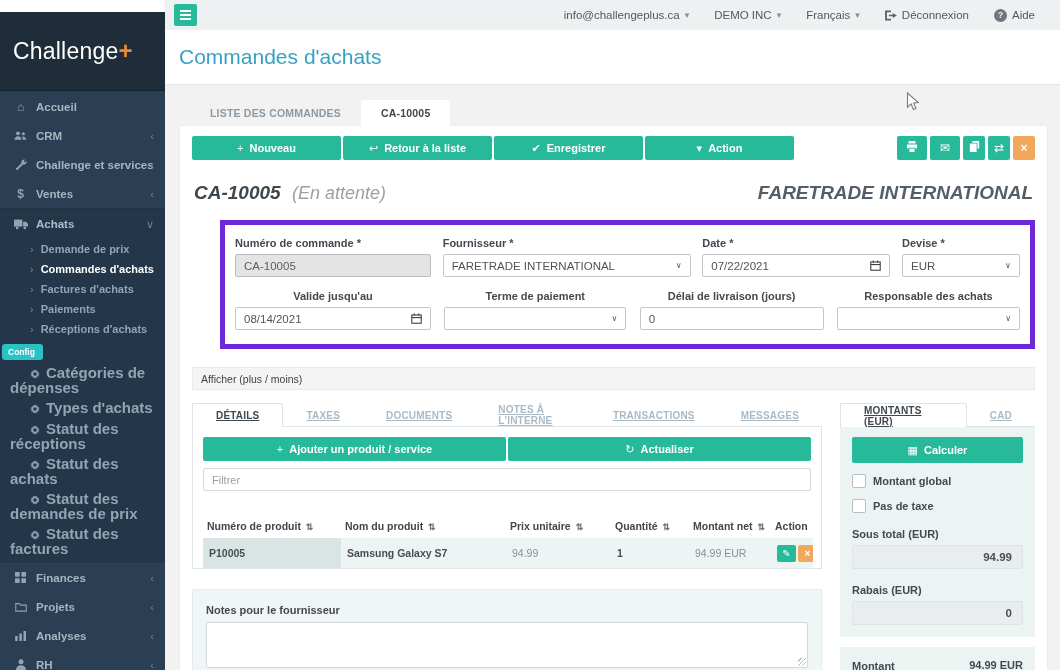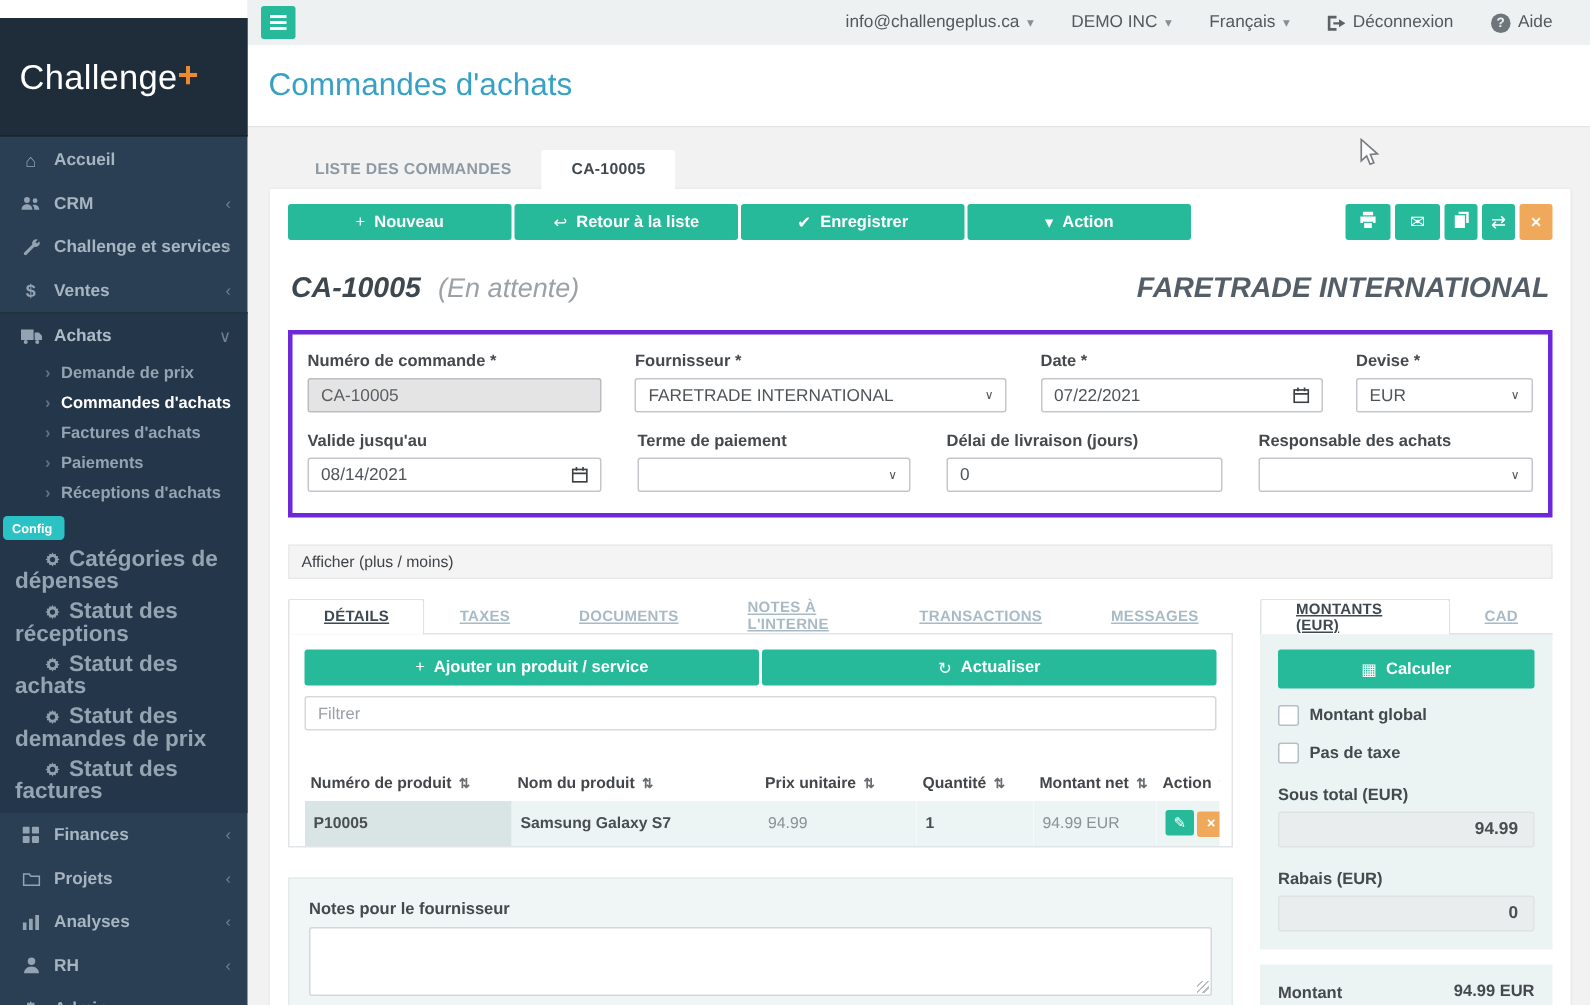--- a/index.html
+++ b/index.html
@@ -56,23 +56,23 @@
   .icon-group { display:flex; gap:3px; }
   .icon-btn { height:24px; background:#26b99a; color:#fff; border:none; border-radius:2px; display:flex; align-items:center; justify-content:center; font-size:12px; cursor:pointer; }
   .icon-btn.w30 { width:30px; } .icon-btn.w22 { width:22px; }
   .icon-btn.orange { background:#f0a95b; font-weight:bold; }
 
   .record-head { display:flex; justify-content:space-between; align-items:baseline; margin-top:22px; padding:0 2px;font-style:italic; }
   .rec-num { font-size:19px; font-weight:bold; color:#3e474e; }
   .rec-status { font-size:18px; color:#9ba1a6; margin-left:7px; font-weight:normal; }
   .rec-supplier { font-size:19px; font-weight:bold; color:#545e68; }
 
-  .form-box { border:3px solid #6d28d9; margin-top:16px; padding:12px 10px 14px; }
+  .form-box { border:5px solid #6d28d9; margin-top:16px; padding:12px 10px 14px;margin-left:28px; }
   .form-row { display:flex; justify-content:space-between; }
-  .form-row + .form-row { margin-top:13px; }
+  .form-row + .form-row { margin-top:13px;text-align:center; }
   .field label { display:block; font-size:11px; font-weight:bold; color:#45494d; margin-bottom:5px; }
   .control { height:23px; border:1px solid #c3c7cb; border-radius:2px; background:#fff; display:flex; align-items:center; justify-content:space-between; padding:0 8px; font-size:11.5px; color:#4f5459; cursor:text; }
   .control.select { cursor:pointer; }
   .control.disabled { background:#e4e4e4; border-color:#b9bdc1; color:#5a5e62; cursor:default; }
   .sel-chev { font-size:8px; color:#4f5459; }
   .cal-ico { color:#3c4043; display:inline-flex; }
   .w1{width:196px}.w2{width:248px}.w3{width:188px}.w4{width:118px}
   .w5{width:196px}.w6{width:182px}.w7{width:184px}.w8{width:183px}
 
   .show-bar { margin-top:18px; background:#f4f4f4; border:1px solid #eaeaea; height:23px; display:flex; align-items:center; padding-left:8px; font-size:10.5px; color:#3f4347; cursor:pointer; }
@@ -202,20 +202,23 @@
         <div class="child-item">
           <span class="carrow">›</span>
           <span>Réceptions d'achats</span>
         </div>
 
         <span class="config-badge">Config</span>
 
         <div class="cfg-item"><span class="gear"><svg width="10" height="10" viewBox="0 0 16 16" fill="currentColor">
                 <path fill-rule="evenodd" d="M8 .3l1 2.2 2.4-.6.3 2.4 2.4.3-.6 2.4 2.2 1-2.2 1 .6 2.4-2.4.3-.3 2.4-2.4-.6-1 2.2-1-2.2-2.4.6-.3-2.4-2.4-.3.6-2.4L.3 8l2.2-1-.6-2.4 2.4-.3.3-2.4 2.4.6zM8 5.2a2.8 2.8 0 1 0 0 5.6 2.8 2.8 0 0 0 0-5.6z"></path>
               </svg></span><span>Catégories de dépenses</span></div>
+        <div class="cfg-item"><span class="gear"><svg width="10" height="10" viewBox="0 0 16 16" fill="currentColor">
+                <path fill-rule="evenodd" d="M8 .3l1 2.2 2.4-.6.3 2.4 2.4.3-.6 2.4 2.2 1-2.2 1 .6 2.4-2.4.3-.3 2.4-2.4-.6-1 2.2-1-2.2-2.4.6-.3-2.4-2.4-.3.6-2.4L.3 8l2.2-1-.6-2.4 2.4-.3.3-2.4 2.4.6zM8 5.2a2.8 2.8 0 1 0 0 5.6 2.8 2.8 0 0 0 0-5.6z"></path>
+              </svg></span><span>Types d'achats</span></div>
         <div class="cfg-item"><span class="gear"><svg width="10" height="10" viewBox="0 0 16 16" fill="currentColor">
                 <path fill-rule="evenodd" d="M8 .3l1 2.2 2.4-.6.3 2.4 2.4.3-.6 2.4 2.2 1-2.2 1 .6 2.4-2.4.3-.3 2.4-2.4-.6-1 2.2-1-2.2-2.4.6-.3-2.4-2.4-.3.6-2.4L.3 8l2.2-1-.6-2.4 2.4-.3.3-2.4 2.4.6zM8 5.2a2.8 2.8 0 1 0 0 5.6 2.8 2.8 0 0 0 0-5.6z"></path>
               </svg></span><span>Statut des réceptions</span></div>
         <div class="cfg-item"><span class="gear"><svg width="10" height="10" viewBox="0 0 16 16" fill="currentColor">
                 <path fill-rule="evenodd" d="M8 .3l1 2.2 2.4-.6.3 2.4 2.4.3-.6 2.4 2.2 1-2.2 1 .6 2.4-2.4.3-.3 2.4-2.4-.6-1 2.2-1-2.2-2.4.6-.3-2.4-2.4-.3.6-2.4L.3 8l2.2-1-.6-2.4 2.4-.3.3-2.4 2.4.6zM8 5.2a2.8 2.8 0 1 0 0 5.6 2.8 2.8 0 0 0 0-5.6z"></path>
               </svg></span><span>Statut des achats</span></div>
         <div class="cfg-item"><span class="gear"><svg width="10" height="10" viewBox="0 0 16 16" fill="currentColor">
                 <path fill-rule="evenodd" d="M8 .3l1 2.2 2.4-.6.3 2.4 2.4.3-.6 2.4 2.2 1-2.2 1 .6 2.4-2.4.3-.3 2.4-2.4-.6-1 2.2-1-2.2-2.4.6-.3-2.4-2.4-.3.6-2.4L.3 8l2.2-1-.6-2.4 2.4-.3.3-2.4 2.4.6zM8 5.2a2.8 2.8 0 1 0 0 5.6 2.8 2.8 0 0 0 0-5.6z"></path>
               </svg></span><span>Statut des demandes de prix</span></div>
         <div class="cfg-item"><span class="gear"><svg width="10" height="10" viewBox="0 0 16 16" fill="currentColor">

